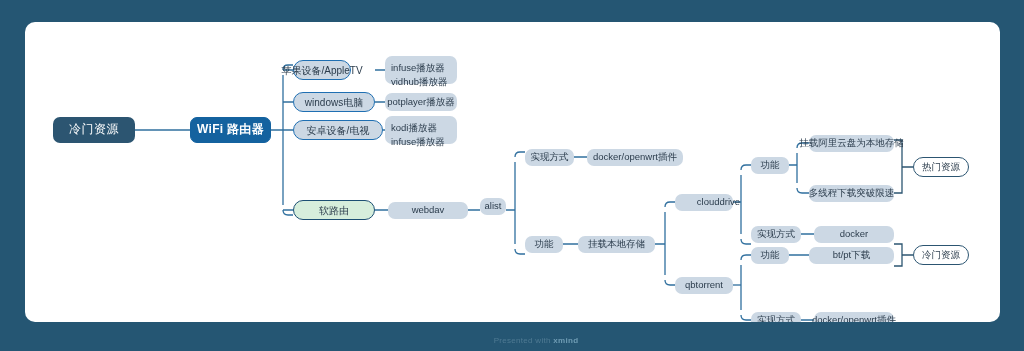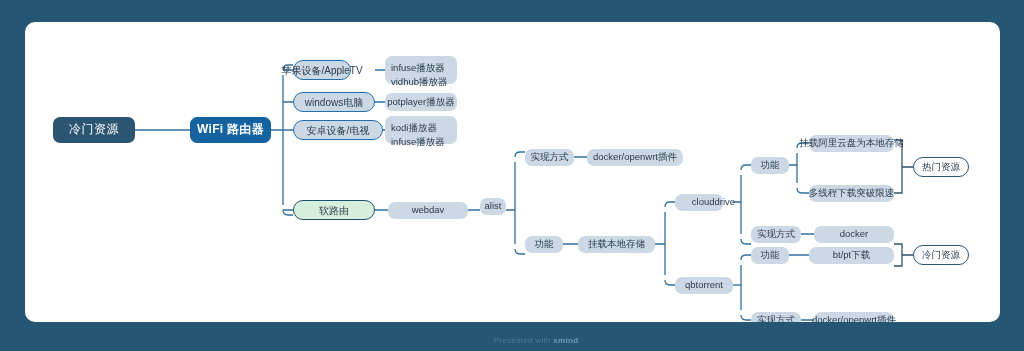--- a/index.html
+++ b/index.html
@@ -232,21 +232,21 @@
     <div class="node green" style="left:268px; top:178px; width:82px;  height:20px;">软路由</div>
     <div class="node plain" style="left:363px; top:180px; width:80px; height:17px;">webdav</div>
     <div class="node plain" style="left:455px; top:176px; width:26px; height:17px;">alist</div>
 
     <div class="node plain" style="left:500px; top:127px; width:49px; height:17px;">实现方式</div>
     <div class="node plain" style="left:562px; top:127px; width:96px; height:17px;">docker/openwrt插件</div>
 
     <div class="node plain" style="left:500px; top:214px; width:38px; height:17px;">功能</div>
     <div class="node plain" style="left:553px; top:214px; width:77px; height:17px;">挂载本地存储</div>
 
-    <div class="node plain" style="left:650px; top:172px; width:48px; height:17px;padding-left:29px;">clouddrive</div>
+    <div class="node plain" style="left:650px; top:172px; width:58px; height:17px;padding-left:29px;">clouddrive</div>
 
     <div class="node plain" style="left:726px; top:135px; width:38px; height:17px;">功能</div>
     <div class="node plain" style="left:784px; top:113px; width:85px; height:17px;">挂载阿里云盘为本地存储</div>
     <div class="node plain" style="left:784px; top:163px; width:85px; height:17px;">多线程下载突破限速</div>
 
     <div class="node plain" style="left:726px; top:204px; width:50px; height:17px;">实现方式</div>
     <div class="node plain" style="left:789px; top:204px; width:80px; height:17px;text-align:right;">docker</div>
 
     <div class="node plain" style="left:650px; top:255px; width:58px; height:17px;">qbtorrent</div>
 

